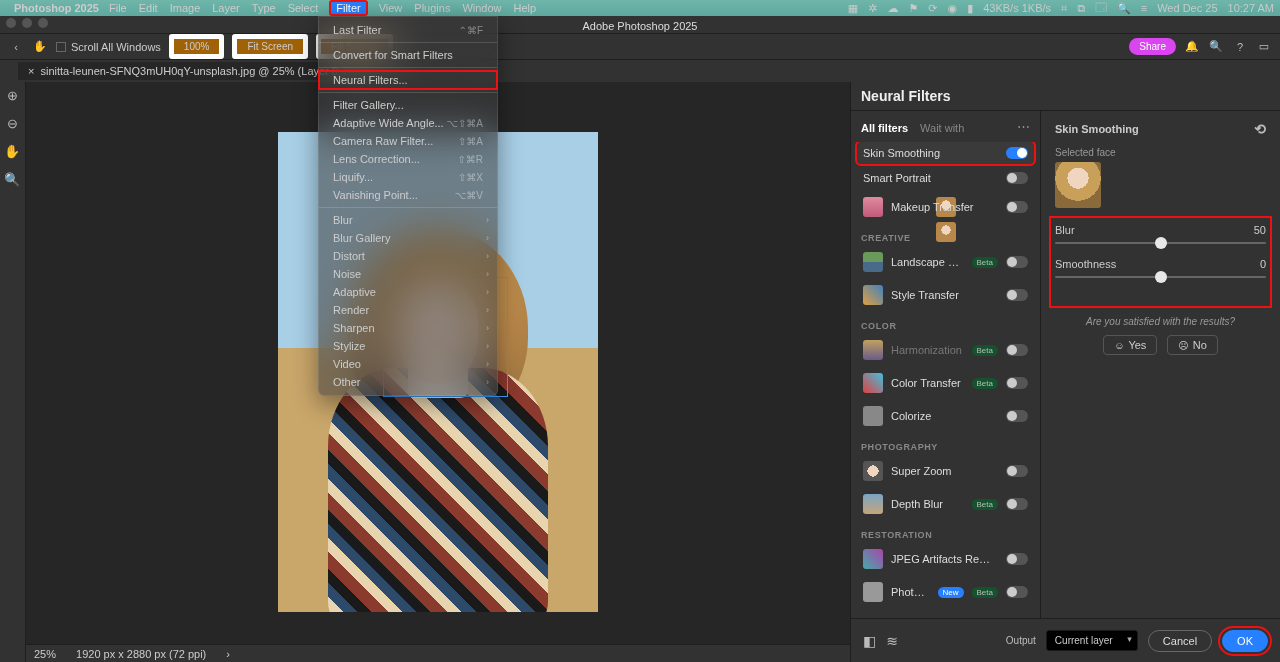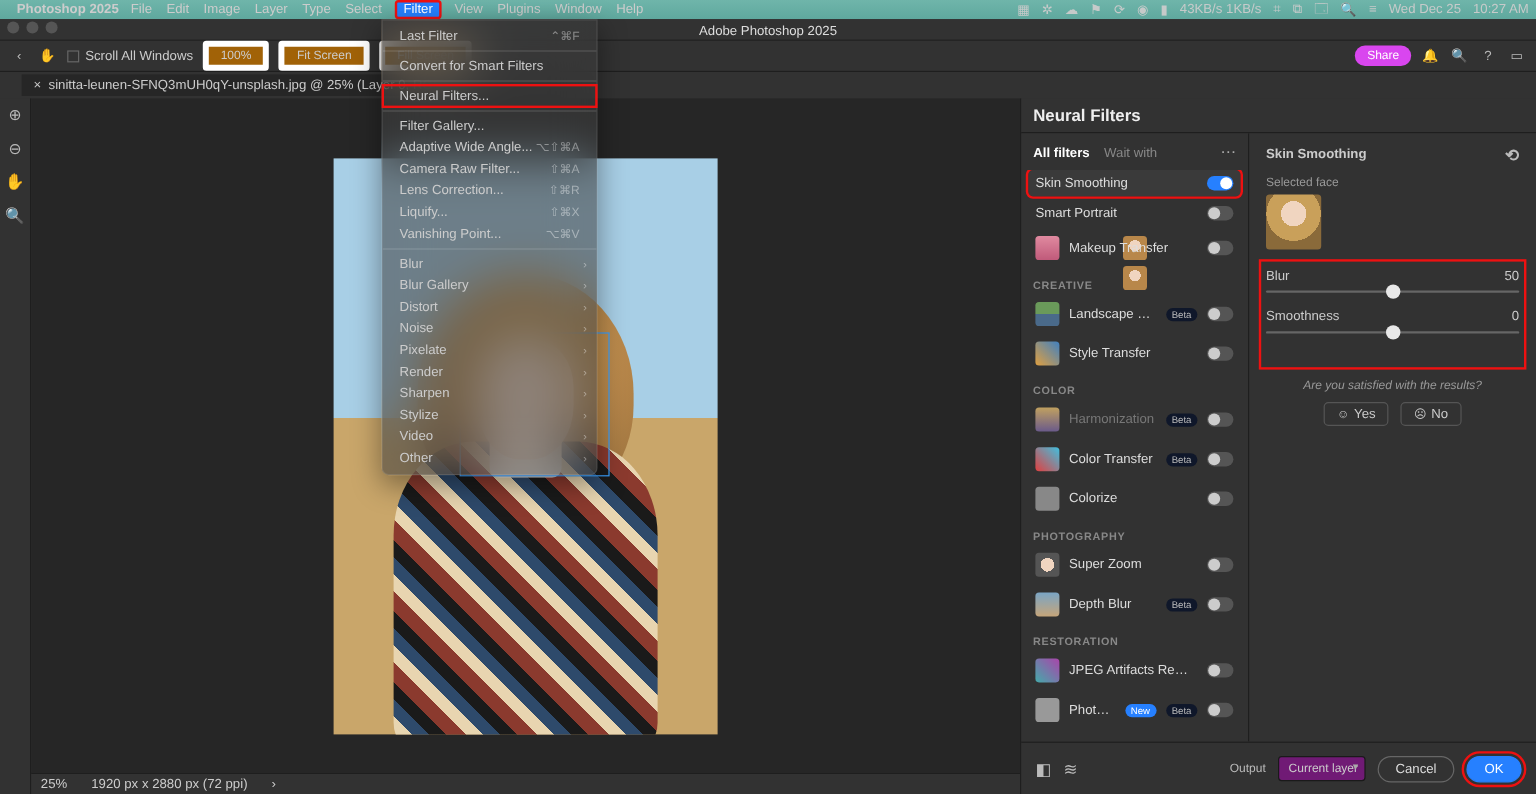--- a/index.html
+++ b/index.html
@@ -63,21 +63,21 @@
 .np-filter .thumb.style{background:linear-gradient(45deg,#e0a040,#4080c0)}
 .np-filter .thumb.harm{background:linear-gradient(#c0a060,#6a5a8a)}
 .np-filter .thumb.color{background:linear-gradient(45deg,#e04040,#40c0e0)}
 .np-filter .thumb.colorize{background:#888}
 .np-filter .thumb.zoom{background:radial-gradient(circle,#f0d5c0 40%,#555 40%)}
 .np-filter .thumb.depth{background:linear-gradient(#7aa5c5,#c5a57a)}
 .np-filter .thumb.jpeg{background:linear-gradient(45deg,#4aa,#a4a)}
 .np-filter .thumb.photor{background:#999}
 .np-filter .name{flex:1;font-size:11px;color:#ddd;white-space:nowrap;overflow:hidden;text-overflow:ellipsis}
 .np-filter.dim .name{color:#777}
-.np-filter .badge{font-size:8px;padding:1px 5px;border-radius:6px;background:#0f172a;color:#bbb}
+.np-filter .badge{font-size:8px;padding:1px 5px;border-radius:6px;background:#14532d;color:#bbb}
 .np-filter .badge.new{background:#2680ff;color:#fff}
 .np-filter .toggle{width:22px;height:12px;border-radius:6px;background:#555;position:relative;flex-shrink:0}
 .np-filter .toggle::after{content:"";position:absolute;top:1px;left:1px;width:10px;height:10px;background:#ccc;border-radius:50%}
 .np-filter .toggle.on{background:#2680ff}
 .np-filter .toggle.on::after{left:auto;right:1px;background:#fff}
 .np-filter.highlighted{outline:2px solid #e11;outline-offset:0}
 .np-filter.selected{background:#3a3a3a}
 .np-right{flex:1;padding:10px 14px;display:flex;flex-direction:column;position:relative}
 .np-right .title{font-size:13px;font-weight:600;color:#eee;display:flex;justify-content:space-between;align-items:center}
 .np-right .reset{font-size:14px;color:#bbb}
@@ -88,21 +88,21 @@
 .slider-row .lbls{display:flex;justify-content:space-between;font-size:10px;color:#bbb;margin-bottom:6px}
 .slider-track{height:2px;background:#666;position:relative;border-radius:1px}
 .slider-thumb{position:absolute;top:-5px;width:12px;height:12px;border-radius:50%;background:#e8e8e8;transform:translateX(-50%)}
 .satisfy{text-align:center;font-size:10px;font-style:italic;color:#999;margin-top:14px}
 .yn{display:flex;gap:10px;justify-content:center;margin-top:8px}
 .yn .b{border:1px solid #555;border-radius:4px;padding:3px 10px;font-size:10px;color:#ccc;display:flex;align-items:center;gap:4px}
 .np-footer{height:44px;border-top:1px solid #1e1e1e;display:flex;align-items:center;padding:0 12px;gap:10px}
 .np-footer .ico{color:#bbb;font-size:14px}
 .np-footer .spacer{flex:1}
 .np-footer .outlabel{font-size:10px;color:#bbb}
-.np-footer select{background:#701a75;border:1px solid #1a1a1a;color:#ccc;font-size:10px;padding:4px 5px 4px 8px;border-radius:3px;appearance:none}
+.np-footer select{background:#000000;border:1px solid #1a1a1a;color:#ccc;font-size:10px;padding:4px 24px 4px 8px;border-radius:3px;appearance:none}
 .np-footer .sel-wrap{position:relative}
 .np-footer .sel-wrap::after{content:"▾";position:absolute;right:6px;top:4px;color:#aaa;font-size:9px;pointer-events:none}
 .np-footer .btn{border:1px solid #666;border-radius:12px;padding:4px 14px;font-size:11px;color:#ddd;background:#323232}
 .np-footer .btn.ok{background:#2680ff;border-color:#2680ff;color:#fff;outline:2px solid #e11;outline-offset:2px}
 .hl-menu{outline:2px solid #e11;outline-offset:-1px}
 </style>
 </head>
 <body>
 
 <div class="mac-menubar">
@@ -220,21 +220,21 @@
     </div>
     <div class="ditem">
       <span>Distort</span>
       <span class="arrow">›</span>
     </div>
     <div class="ditem">
       <span>Noise</span>
       <span class="arrow">›</span>
     </div>
     <div class="ditem">
-      <span>Pixelate</span>
+      <span>Adaptive</span>
       <span class="arrow">›</span>
     </div>
     <div class="ditem">
       <span>Render</span>
       <span class="arrow">›</span>
     </div>
     <div class="ditem">
       <span>Sharpen</span>
       <span class="arrow">›</span>
     </div>

